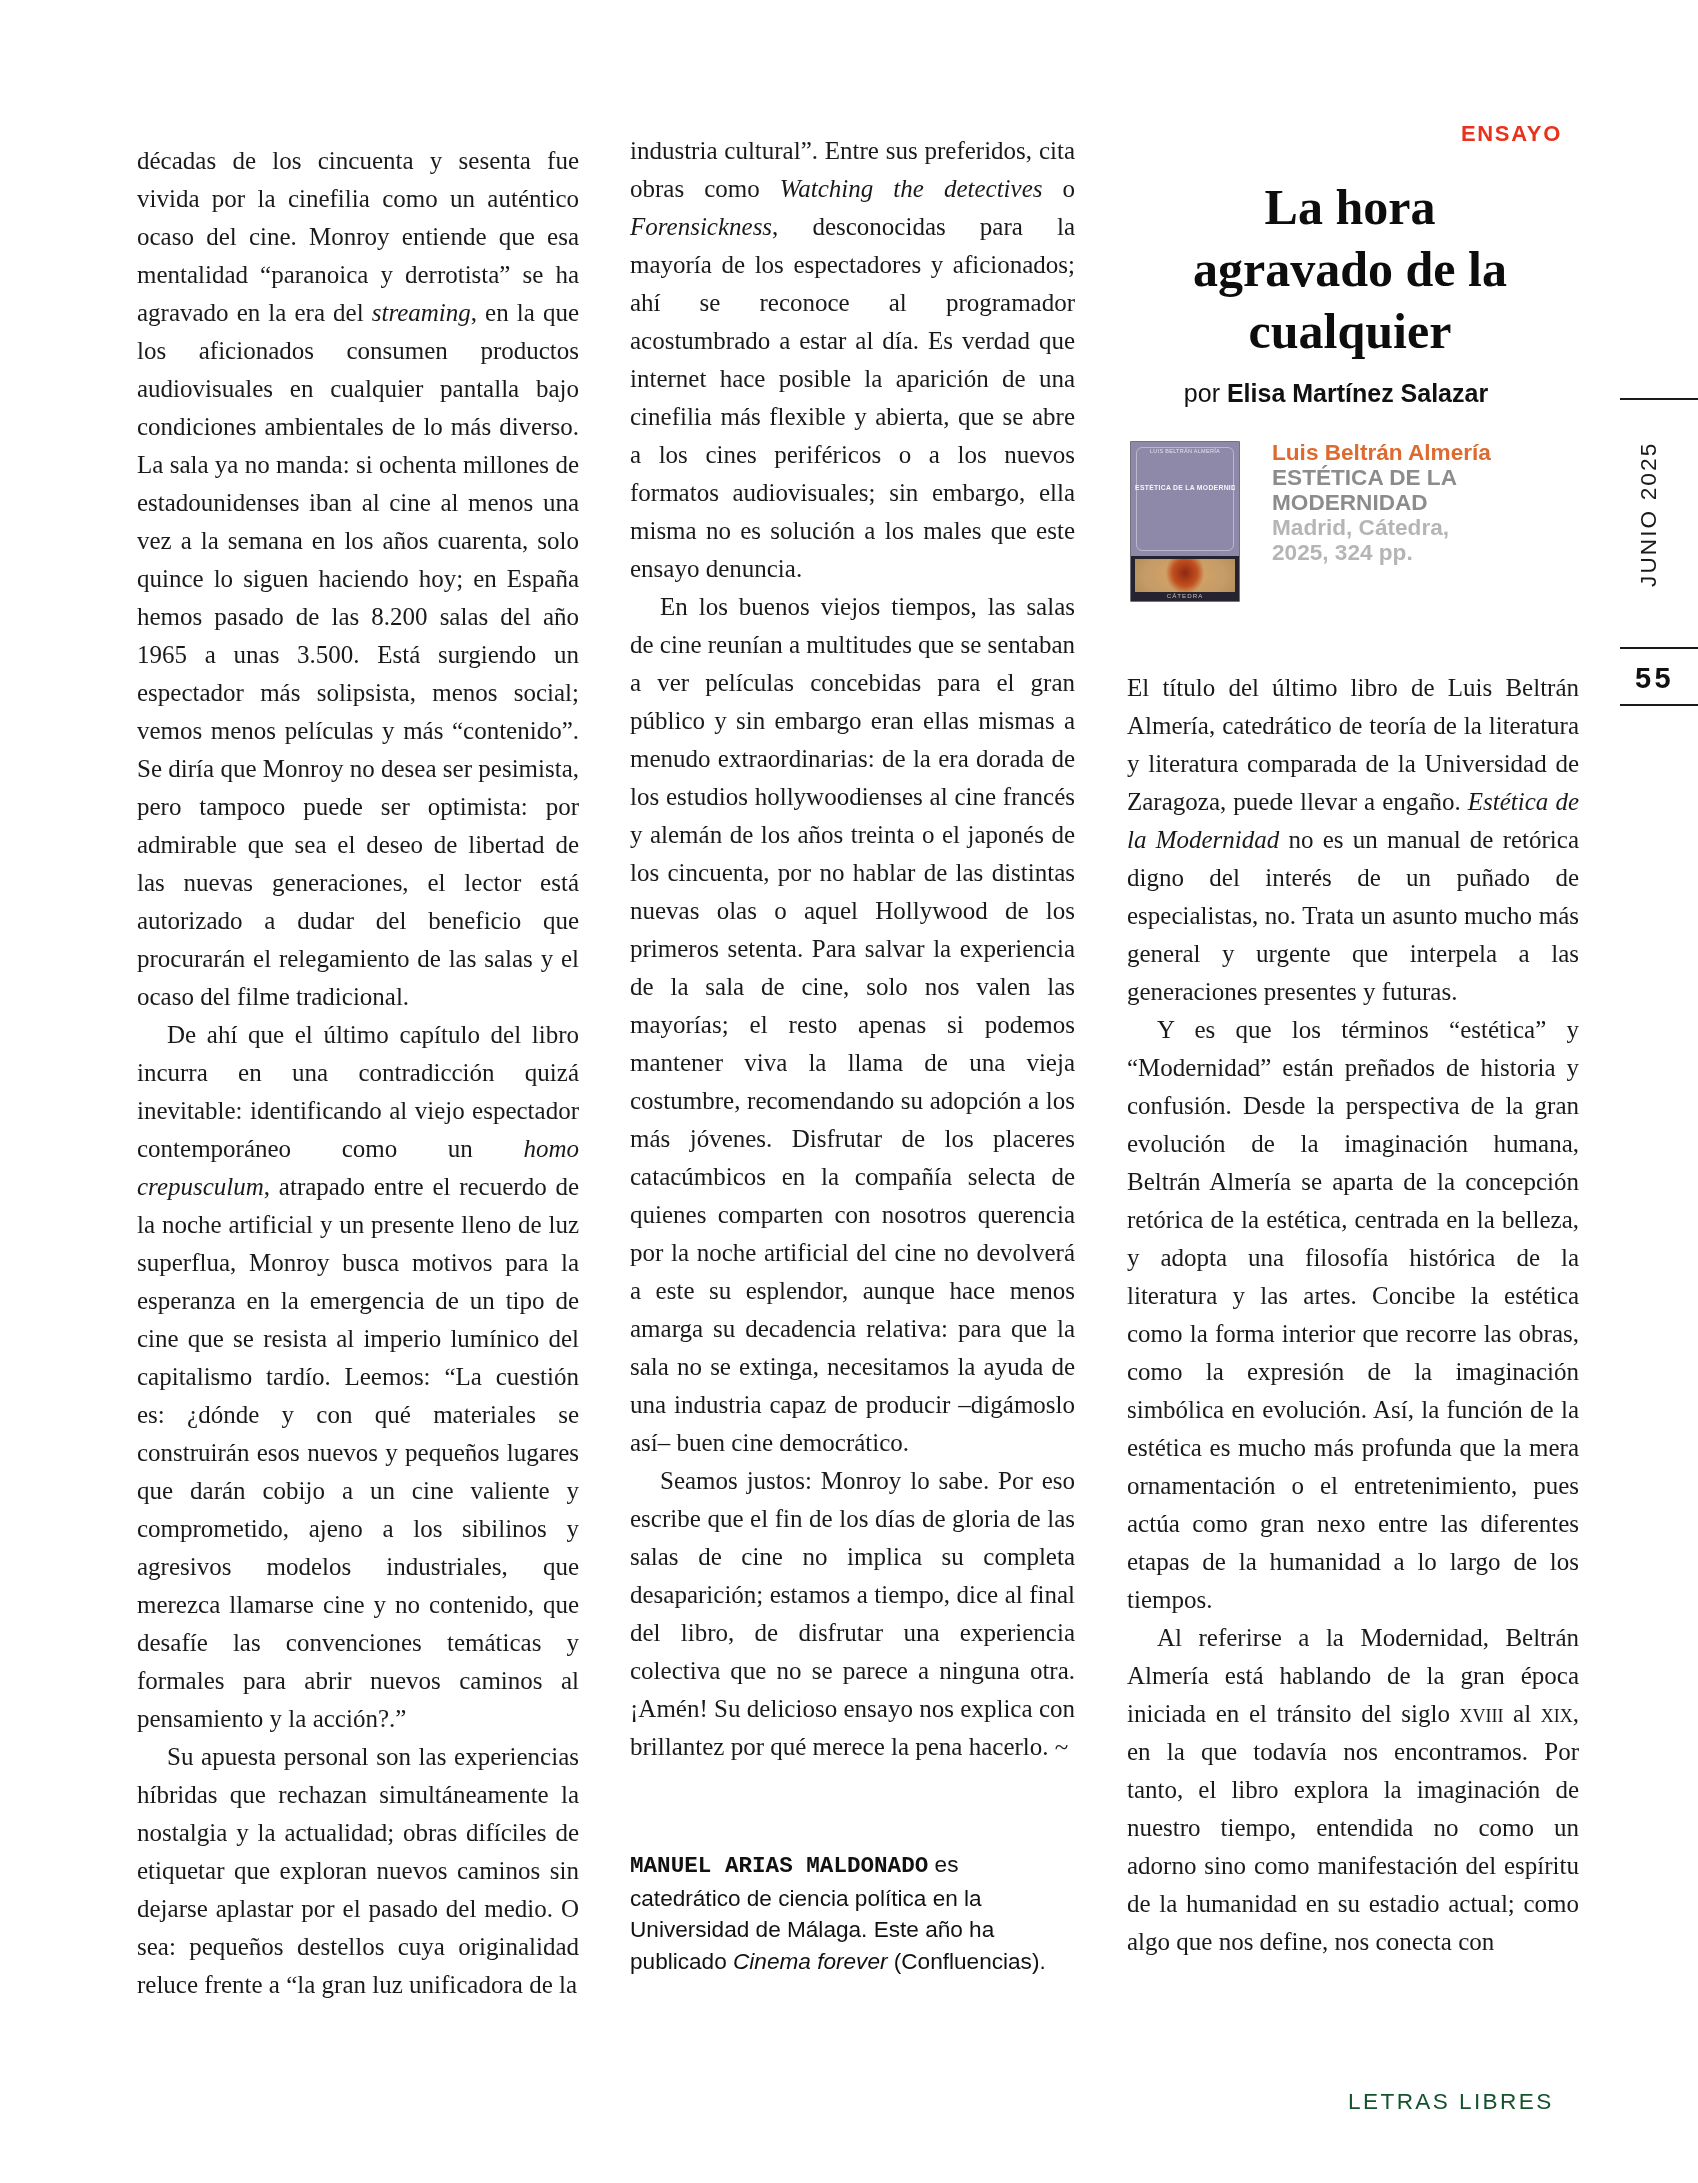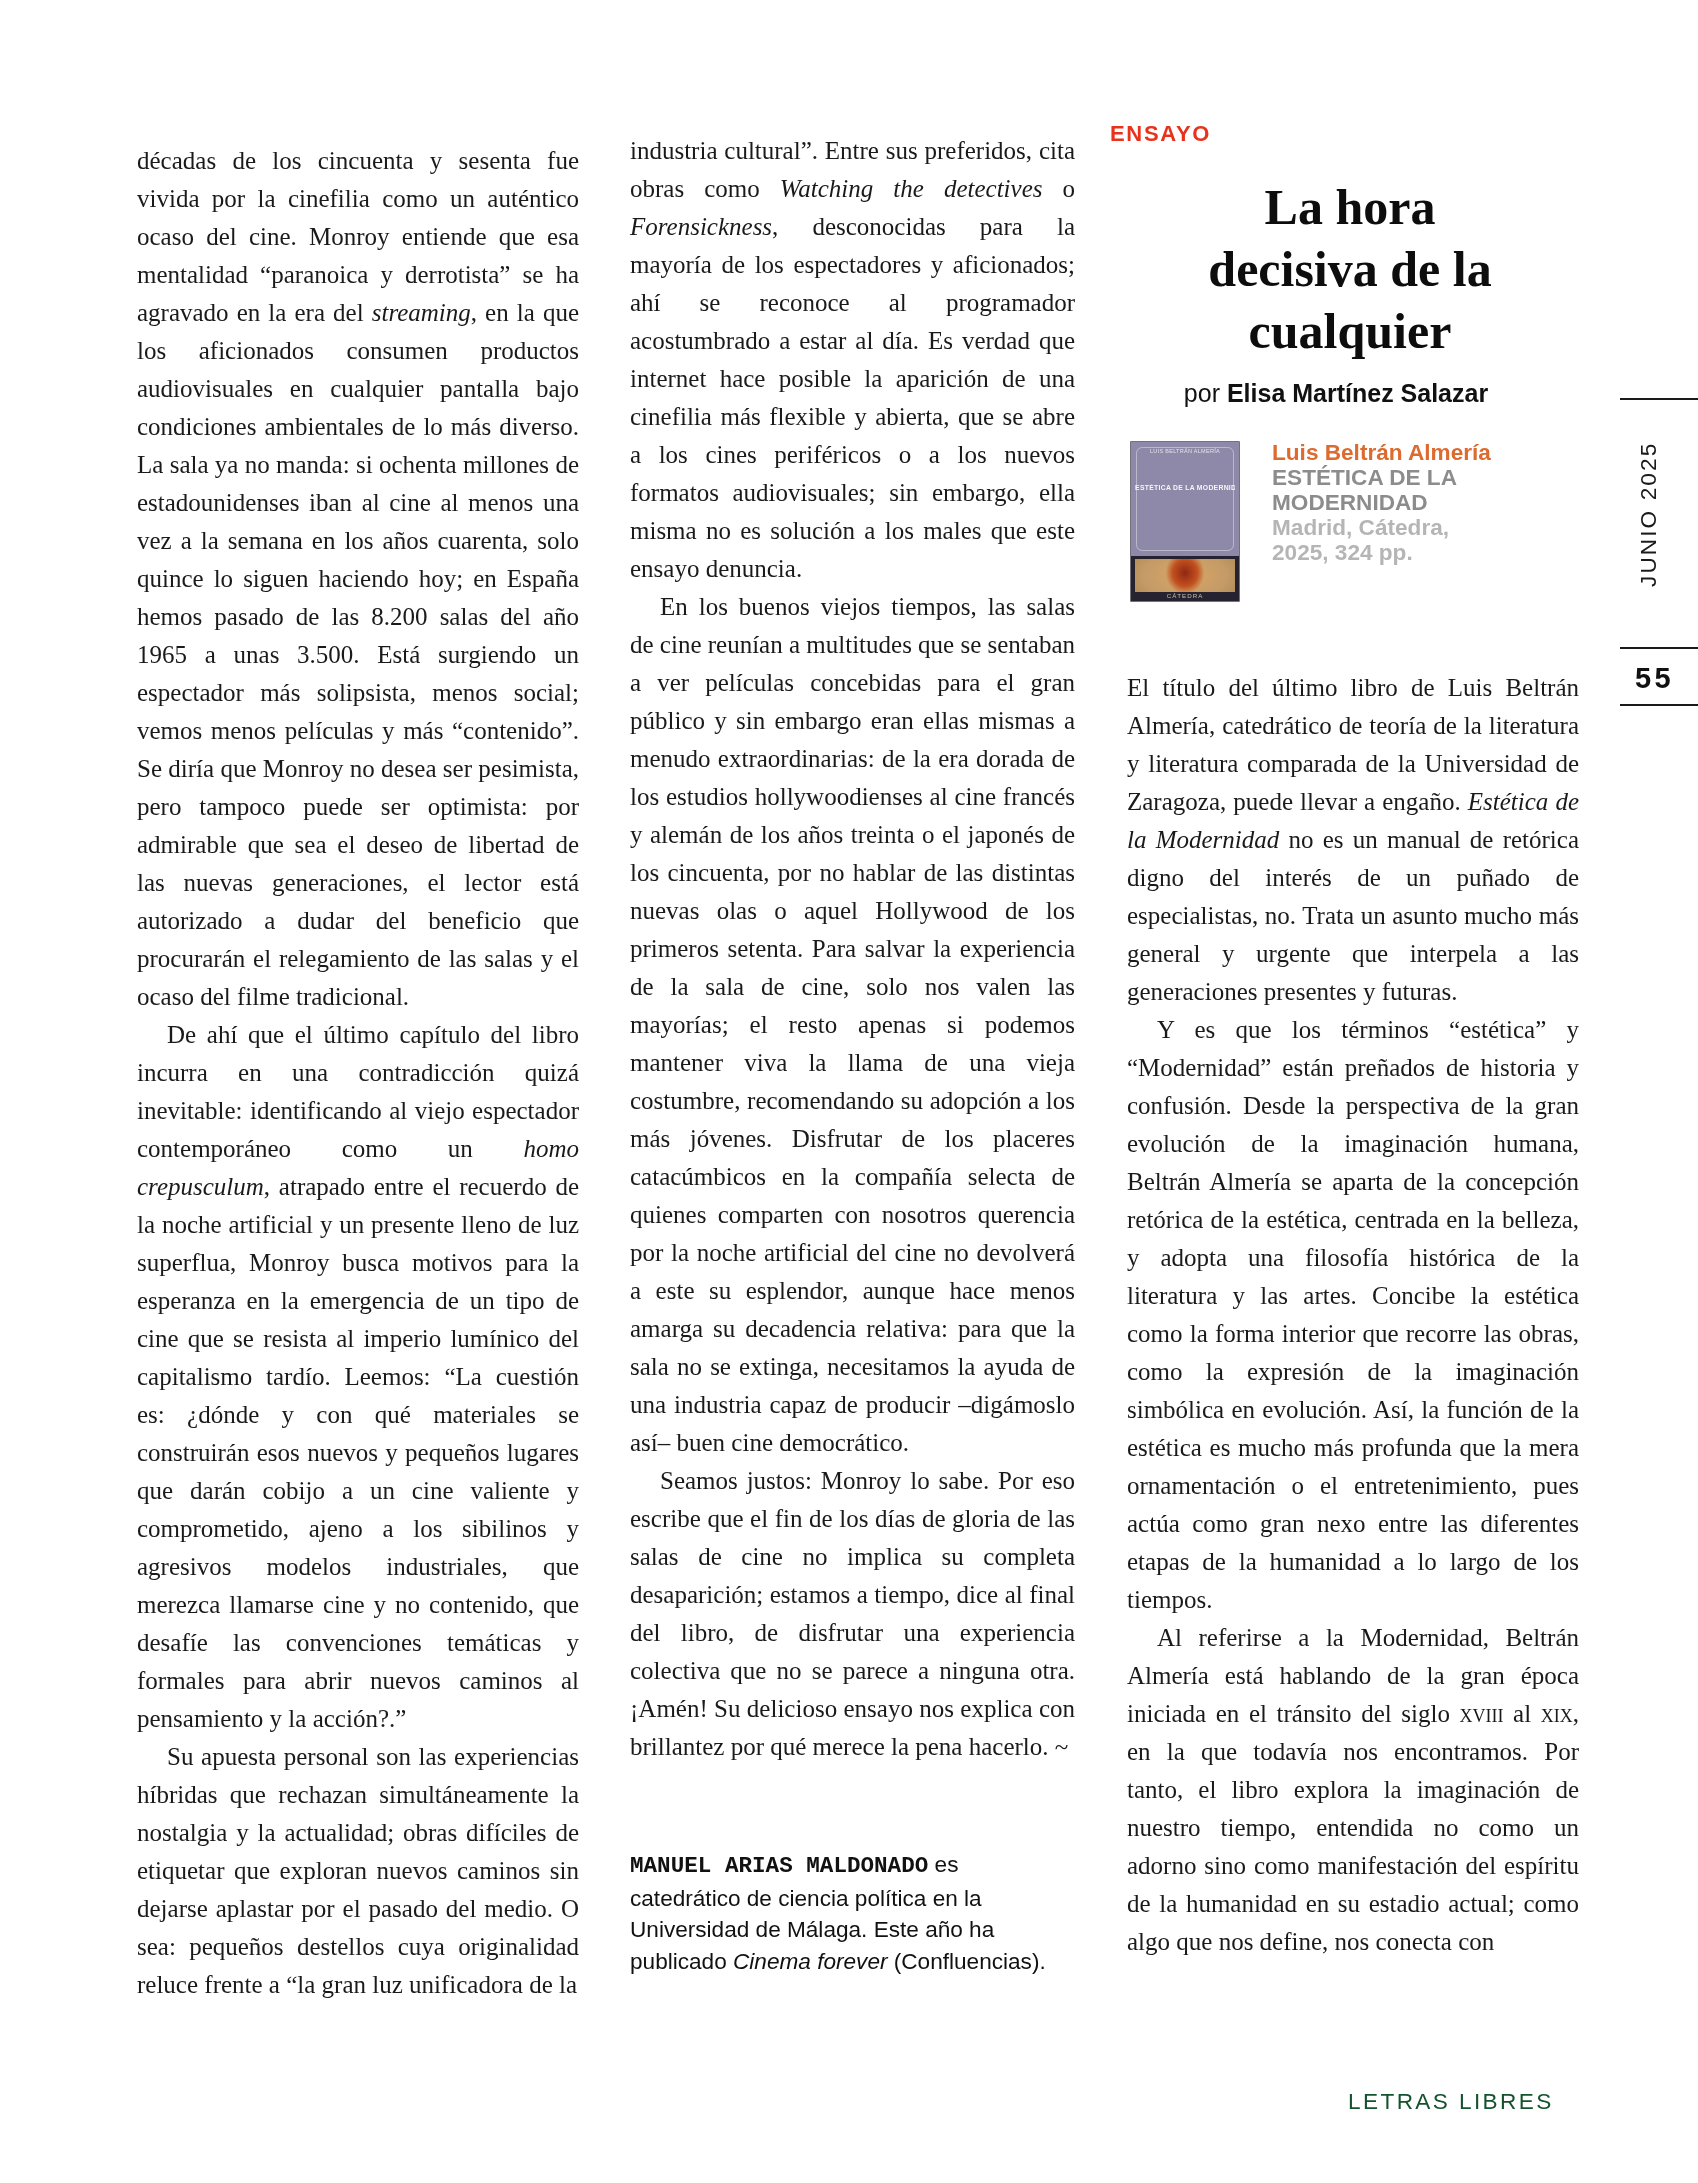--- a/index.html
+++ b/index.html
@@ -9,21 +9,21 @@
   .col{position:absolute;top:132px;font-size:25px;line-height:38px;text-align:justify;}
   .col p{margin:0;padding:0;}
   .col p.indent{text-indent:30px;}
   .col-left{left:137px;width:442px;margin-top:10px;}
   .col-middle{left:630px;width:445px;}
   .col-right{left:1127px;top:669px;width:452px;}
   .i{font-style:italic;}
   .b{font-weight:bold;font-family:Liberation Mono, monospace;}
   .sc{font-variant:small-caps;}
   
-  .section-label{position:absolute;left:1110px;top:121px;width:452px;text-align:left;
+  .section-label{position:absolute;left:1110px;top:121px;width:452px;text-align:right;
     font-family:"Liberation Sans",sans-serif;font-weight:bold;font-size:22px;letter-spacing:1.7px;color:#e8321c;}
   .article-title{position:absolute;left:1110px;top:162px;width:452px;text-align:center;
     font-weight:bold;font-size:50px;line-height:62px;color:#0d0d0d;}
   .byline{position:absolute;left:1110px;top:379px;width:452px;text-align:center;
     font-family:"Liberation Sans",sans-serif;font-size:25px;color:#111;}
   .byline .name{font-weight:bold;}
   
   .cover{position:absolute;left:1131px;top:442px;width:108px;height:159px;background:#262230;
     box-shadow:0 0 0 0.7px #3a3644;}
   .cover-top{position:relative;width:100%;height:114px;background:#8e89a9;}
@@ -77,21 +77,21 @@
     <p class="para"><span>industria cultural”. Entre sus preferidos, cita obras como </span><span class="i">Watching the detectives</span><span> o </span><span class="i">Forensickness</span><span>, desconocidas para la mayoría de los espectadores y aficionados; ahí se reconoce al programador acostumbrado a estar al día. Es verdad que internet hace posible la aparición de una cinefilia más flexible y abierta, que se abre a los cines periféricos o a los nuevos formatos audiovisuales; sin embargo, ella misma no es solución a los males que este ensayo denuncia.</span></p>
     <p class="para indent"><span>En los buenos viejos tiempos, las salas de cine reunían a multitudes que se sentaban a ver películas concebidas para el gran público y sin embargo eran ellas mismas a menudo extraordinarias: de la era dorada de los estudios hollywoodienses al cine francés y alemán de los años treinta o el japonés de los cincuenta, por no hablar de las distintas nuevas olas o aquel Hollywood de los primeros setenta. Para salvar la experiencia de la sala de cine, solo nos valen las mayorías; el resto apenas si podemos mantener viva la llama de una vieja costumbre, recomendando su adopción a los más jóvenes. Disfrutar de los placeres catacúmbicos en la compañía selecta de quienes comparten con nosotros querencia por la noche artificial del cine no devolverá a este su esplendor, aunque hace menos amarga su decadencia relativa: para que la sala no se extinga, necesitamos la ayuda de una industria capaz de producir –digámoslo así– buen cine democrático.</span></p>
     <p class="para indent"><span>Seamos justos: Monroy lo sabe. Por eso escribe que el fin de los días de gloria de las salas de cine no implica su completa desaparición; estamos a tiempo, dice al final del libro, de disfrutar una experiencia colectiva que no se parece a ninguna otra. ¡Amén! Su delicioso ensayo nos explica con brillantez por qué merece la pena hacerlo. ~</span></p>
   </section>
 
   <aside class="bio"><span class="b">MANUEL ARIAS MALDONADO</span><span> es catedrático de ciencia política en la Universidad de Málaga. Este año ha publicado </span><span class="i">Cinema forever</span><span> (Confluencias).</span></aside>
 
   <div class="section-label">ENSAYO</div>
   <h1 class="article-title" style="margin:14px;">
     <div>La hora</div>
-    <div>decisiva de la</div>
+    <div>agravado de la</div>
     <div>cualquier</div>
   </h1>
   <div class="byline">
     <span>por </span><span class="name">Elisa Martínez Salazar</span>
   </div>
 
   <div class="cover">
     <div class="cover-top">
       <div class="cover-frame"></div>
       <div class="cover-author-line">LUIS BELTRÁN ALMERÍA</div>

